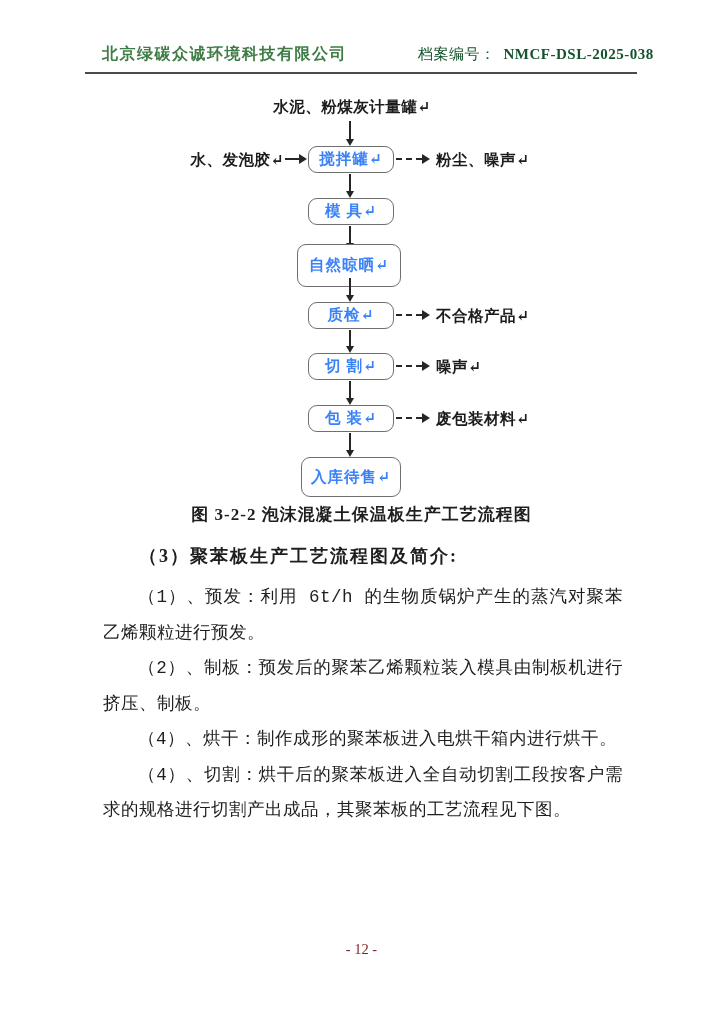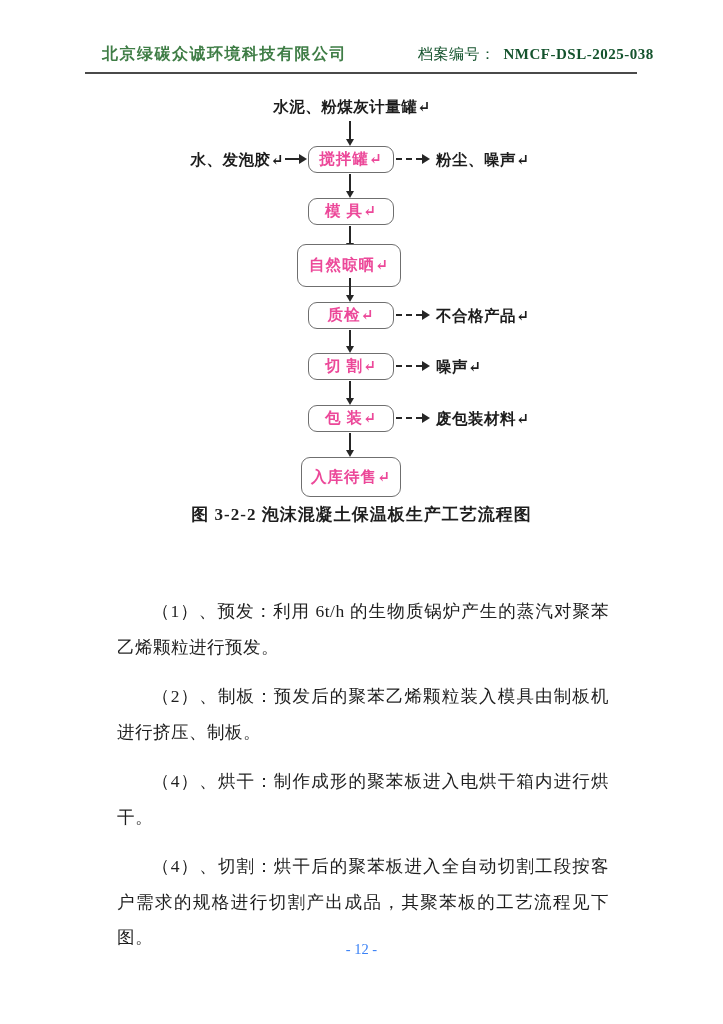--- a/index.html
+++ b/index.html
@@ -12,42 +12,42 @@
   .hdr-company { position:absolute; left:102px; top:44px; font-size:16px; font-weight:600; letter-spacing:1.5px; }
   .hdr-archive { position:absolute; left:418px; top:45px; font-size:15px; letter-spacing:0.5px; white-space:nowrap; }
   .hdr-archive .num { font-weight:700; margin-left:8px; }
   .hdr-rule { position:absolute; left:85px; top:72px; width:552px; border-bottom:2px solid #4a4a4a; }
 
   
   .flowchart { position:absolute; left:0; top:0; width:723px; height:520px; }
   .flabel { position:absolute; font-size:15.5px; font-weight:700; white-space:nowrap; color:#1c1c1c; letter-spacing:0.5px; }
   .fnode { position:absolute; border:1.5px solid #6f6f6f; border-radius:9px; background:#fff;
            display:flex; align-items:center; justify-content:center;
-           font-size:15.5px; font-weight:700; color:#ec4899; letter-spacing:1px; white-space:nowrap; }
+           font-size:15.5px; font-weight:700; color:#3b82f6; letter-spacing:1px; white-space:nowrap; }
   .varrow { position:absolute; width:2px; background:#262626; }
   .varrow::after { content:""; position:absolute; bottom:-7px; left:50%; transform:translateX(-50%);
                    border-left:4.5px solid transparent; border-right:4.5px solid transparent; border-top:7px solid #262626; }
   .harrow { position:absolute; height:2px; background:#262626; }
   .harrow::after { content:""; position:absolute; right:-8px; top:-4px;
                    border-top:5px solid transparent; border-bottom:5px solid transparent; border-left:8px solid #262626; }
   .darrow { position:absolute; height:0; border-top:2px dashed #262626; }
   .darrow::after { content:""; position:absolute; right:-8px; top:-6px;
                    border-top:5px solid transparent; border-bottom:5px solid transparent; border-left:8px solid #262626; }
 
   
   .caption { position:absolute; left:0; top:503px; width:723px; text-align:center;
              font-size:17px; font-weight:700; letter-spacing:1px; }
   .section-heading { position:absolute; left:103px; top:544px; width:520px;
                      font-size:18px; font-weight:700; text-indent:2em; letter-spacing:2px; }
   .bodytext { position:absolute; left:103px; top:580px; width:520px;
               font-size:17.5px; line-height:35.5px; text-align:justify; }
-  .bodytext p { text-indent:2em; margin:14px; letter-spacing:0.5px; }
+  .bodytext p { text-indent:2em; margin:0; letter-spacing:0.5px;font-family:Liberation Mono, monospace; }
 
   
-  .footer { position:absolute; left:0; top:941px; width:723px; text-align:center; font-size:14.5px; color:#3b82f6; }
+  .footer { position:absolute; left:0; top:941px; width:723px; text-align:center; font-size:14.5px; color:#7f1d1d; }
 </style>
 </head>
 <body>
 
 <div class="page">
 
   <div class="hdr-company" style="color: rgb(63, 125, 70);">北京绿碳众诚环境科技有限公司</div>
   <div class="hdr-archive" style="color: #14532d;">
     <span>档案编号：</span><span class="num">NMCF-DSL-2025-038</span>
   </div>
@@ -92,20 +92,21 @@
     <div class="darrow" style="left:396px; top:417px; width:26px;"></div>
     <div class="flabel" style="left:436px; top:409px;">废包装材料↵</div>
 
     <div class="varrow" style="left:349px; top:433px; height:17px;"></div>
 
     <div class="fnode" style="left:301px; top:457px; width:100px; height:40px;">入库待售↵</div>
   </div>
 
   <div class="caption">图 3-2-2 泡沫混凝土保温板生产工艺流程图</div>
 
+  <div class="section-heading">（3）聚苯板生产工艺流程图及简介:</div>
 
   <div class="bodytext">
     <p>（1）、预发：利用 6t/h 的生物质锅炉产生的蒸汽对聚苯乙烯颗粒进行预发。</p>
     <p>（2）、制板：预发后的聚苯乙烯颗粒装入模具由制板机进行挤压、制板。</p>
     <p>（4）、烘干：制作成形的聚苯板进入电烘干箱内进行烘干。</p>
     <p>（4）、切割：烘干后的聚苯板进入全自动切割工段按客户需求的规格进行切割产出成品，其聚苯板的工艺流程见下图。</p>
   </div>
 
   <div class="footer">- 12 -</div>
 

